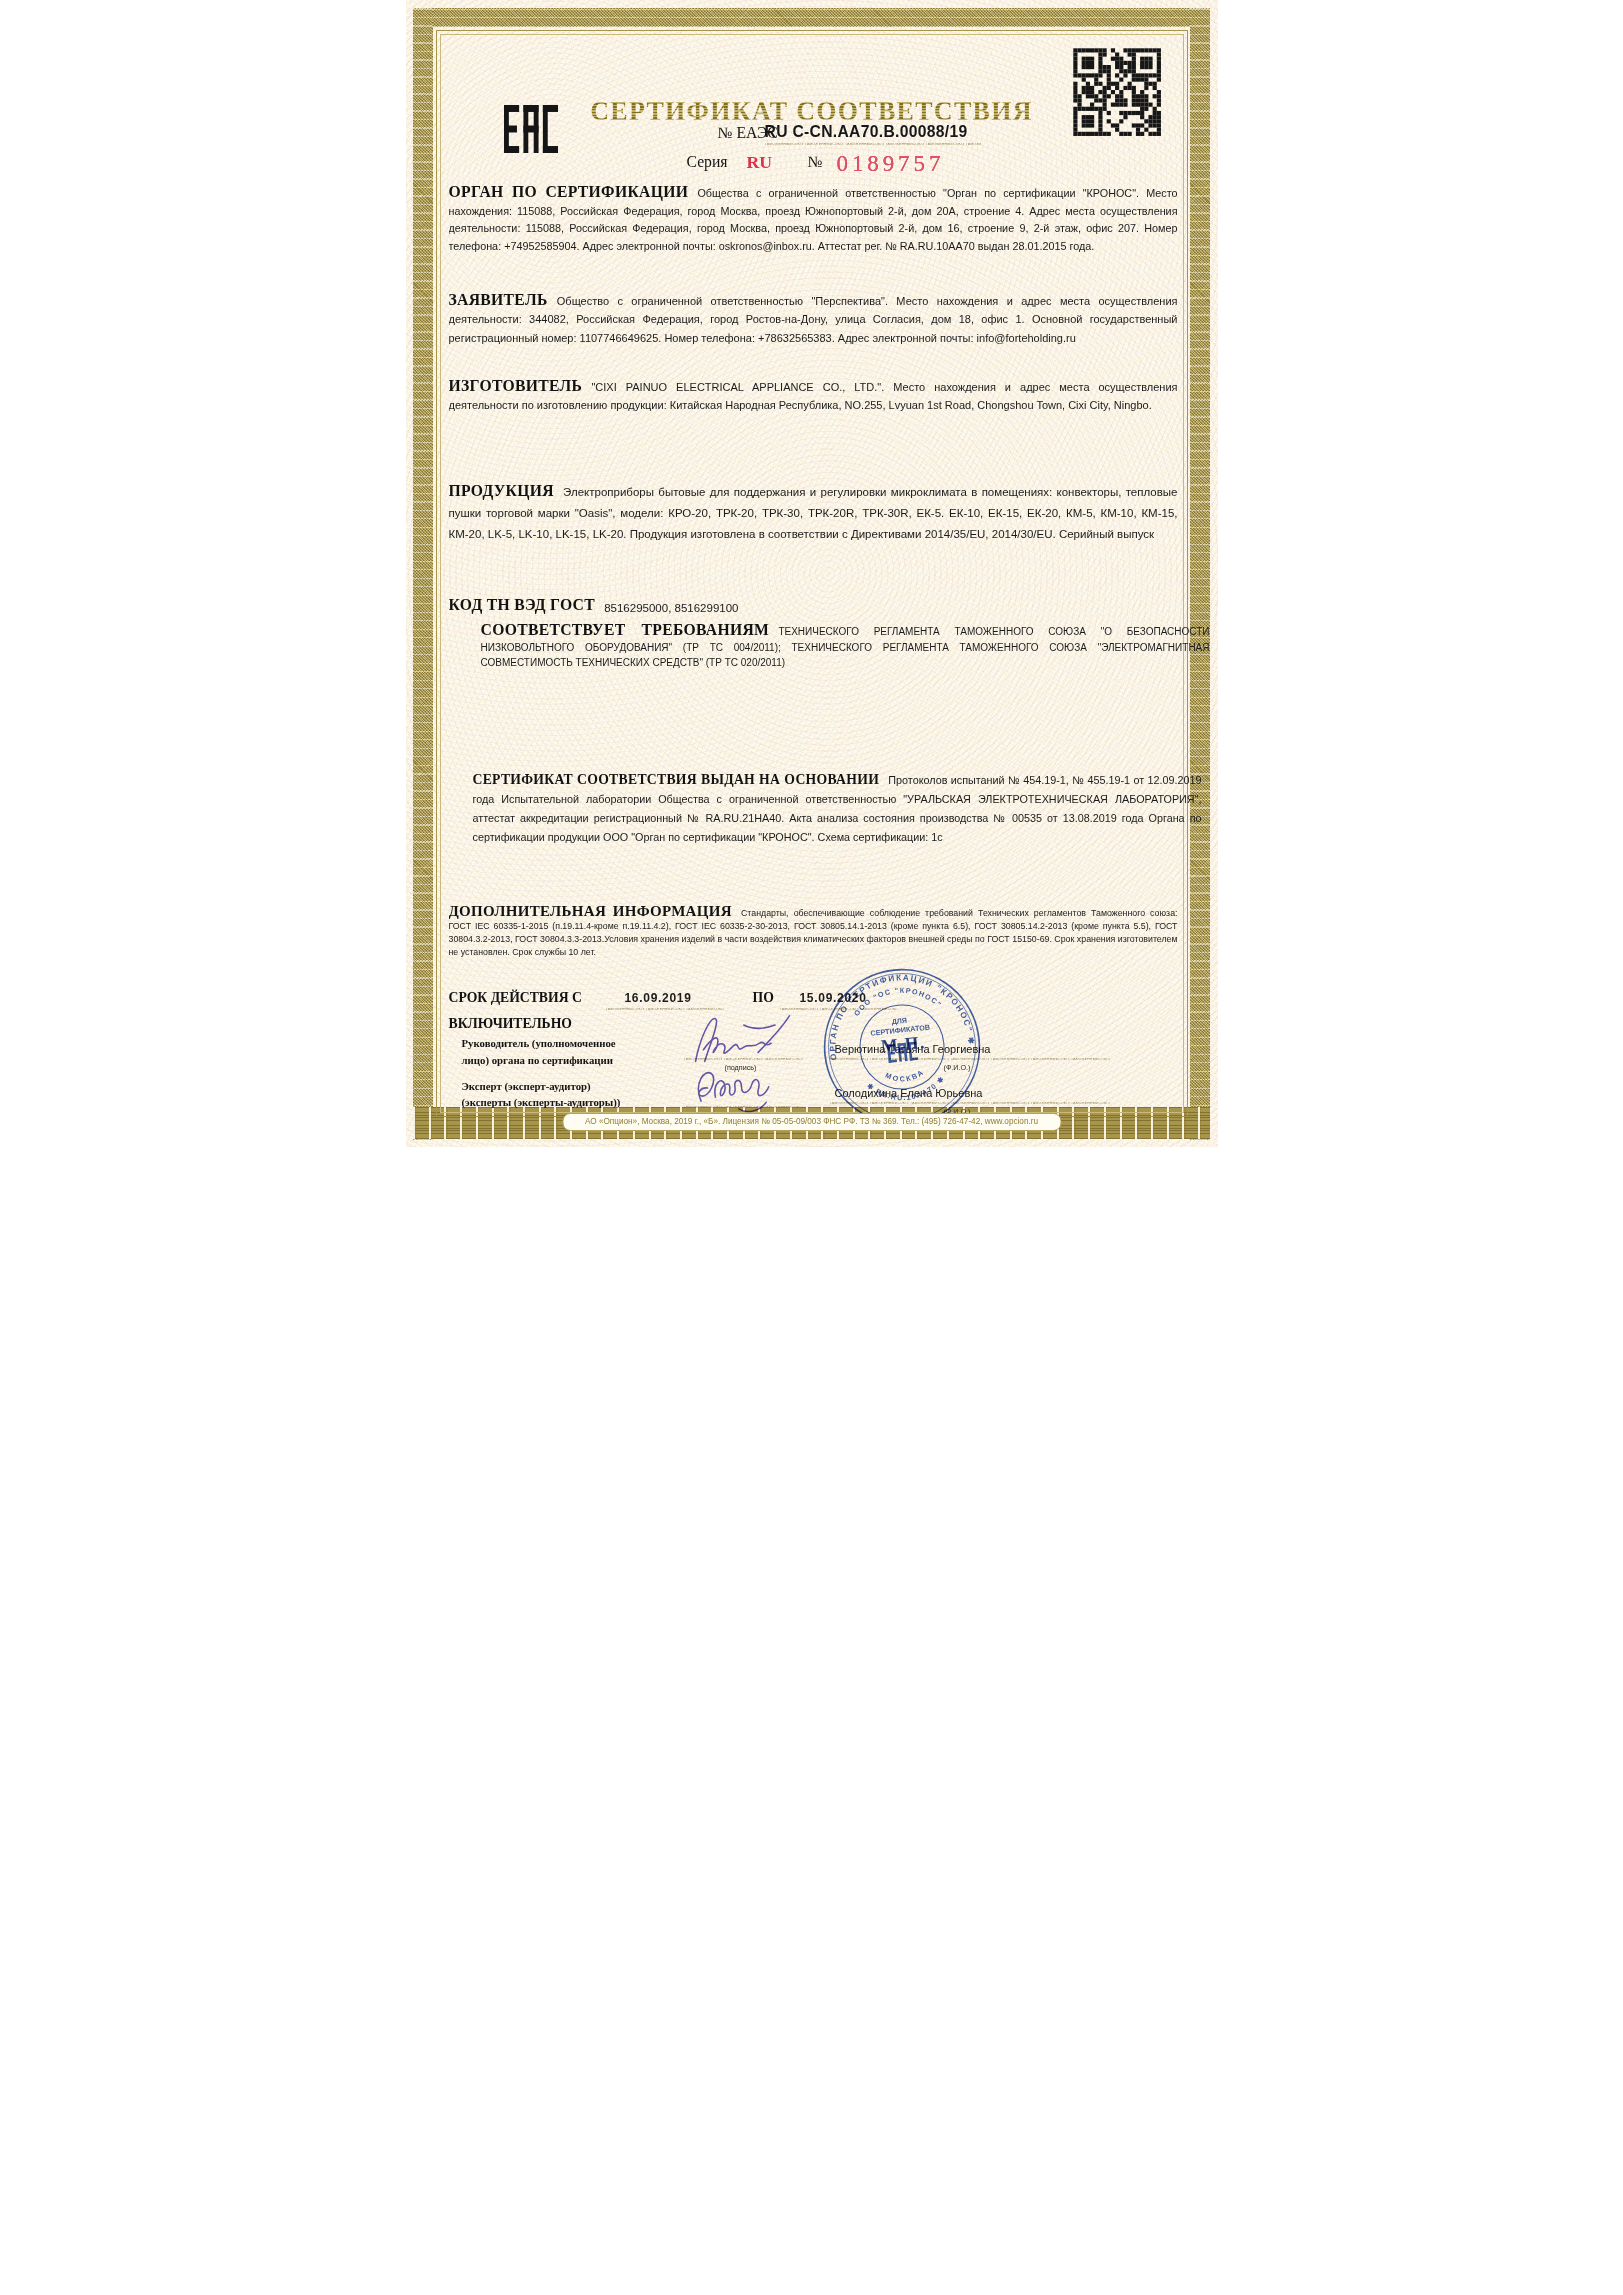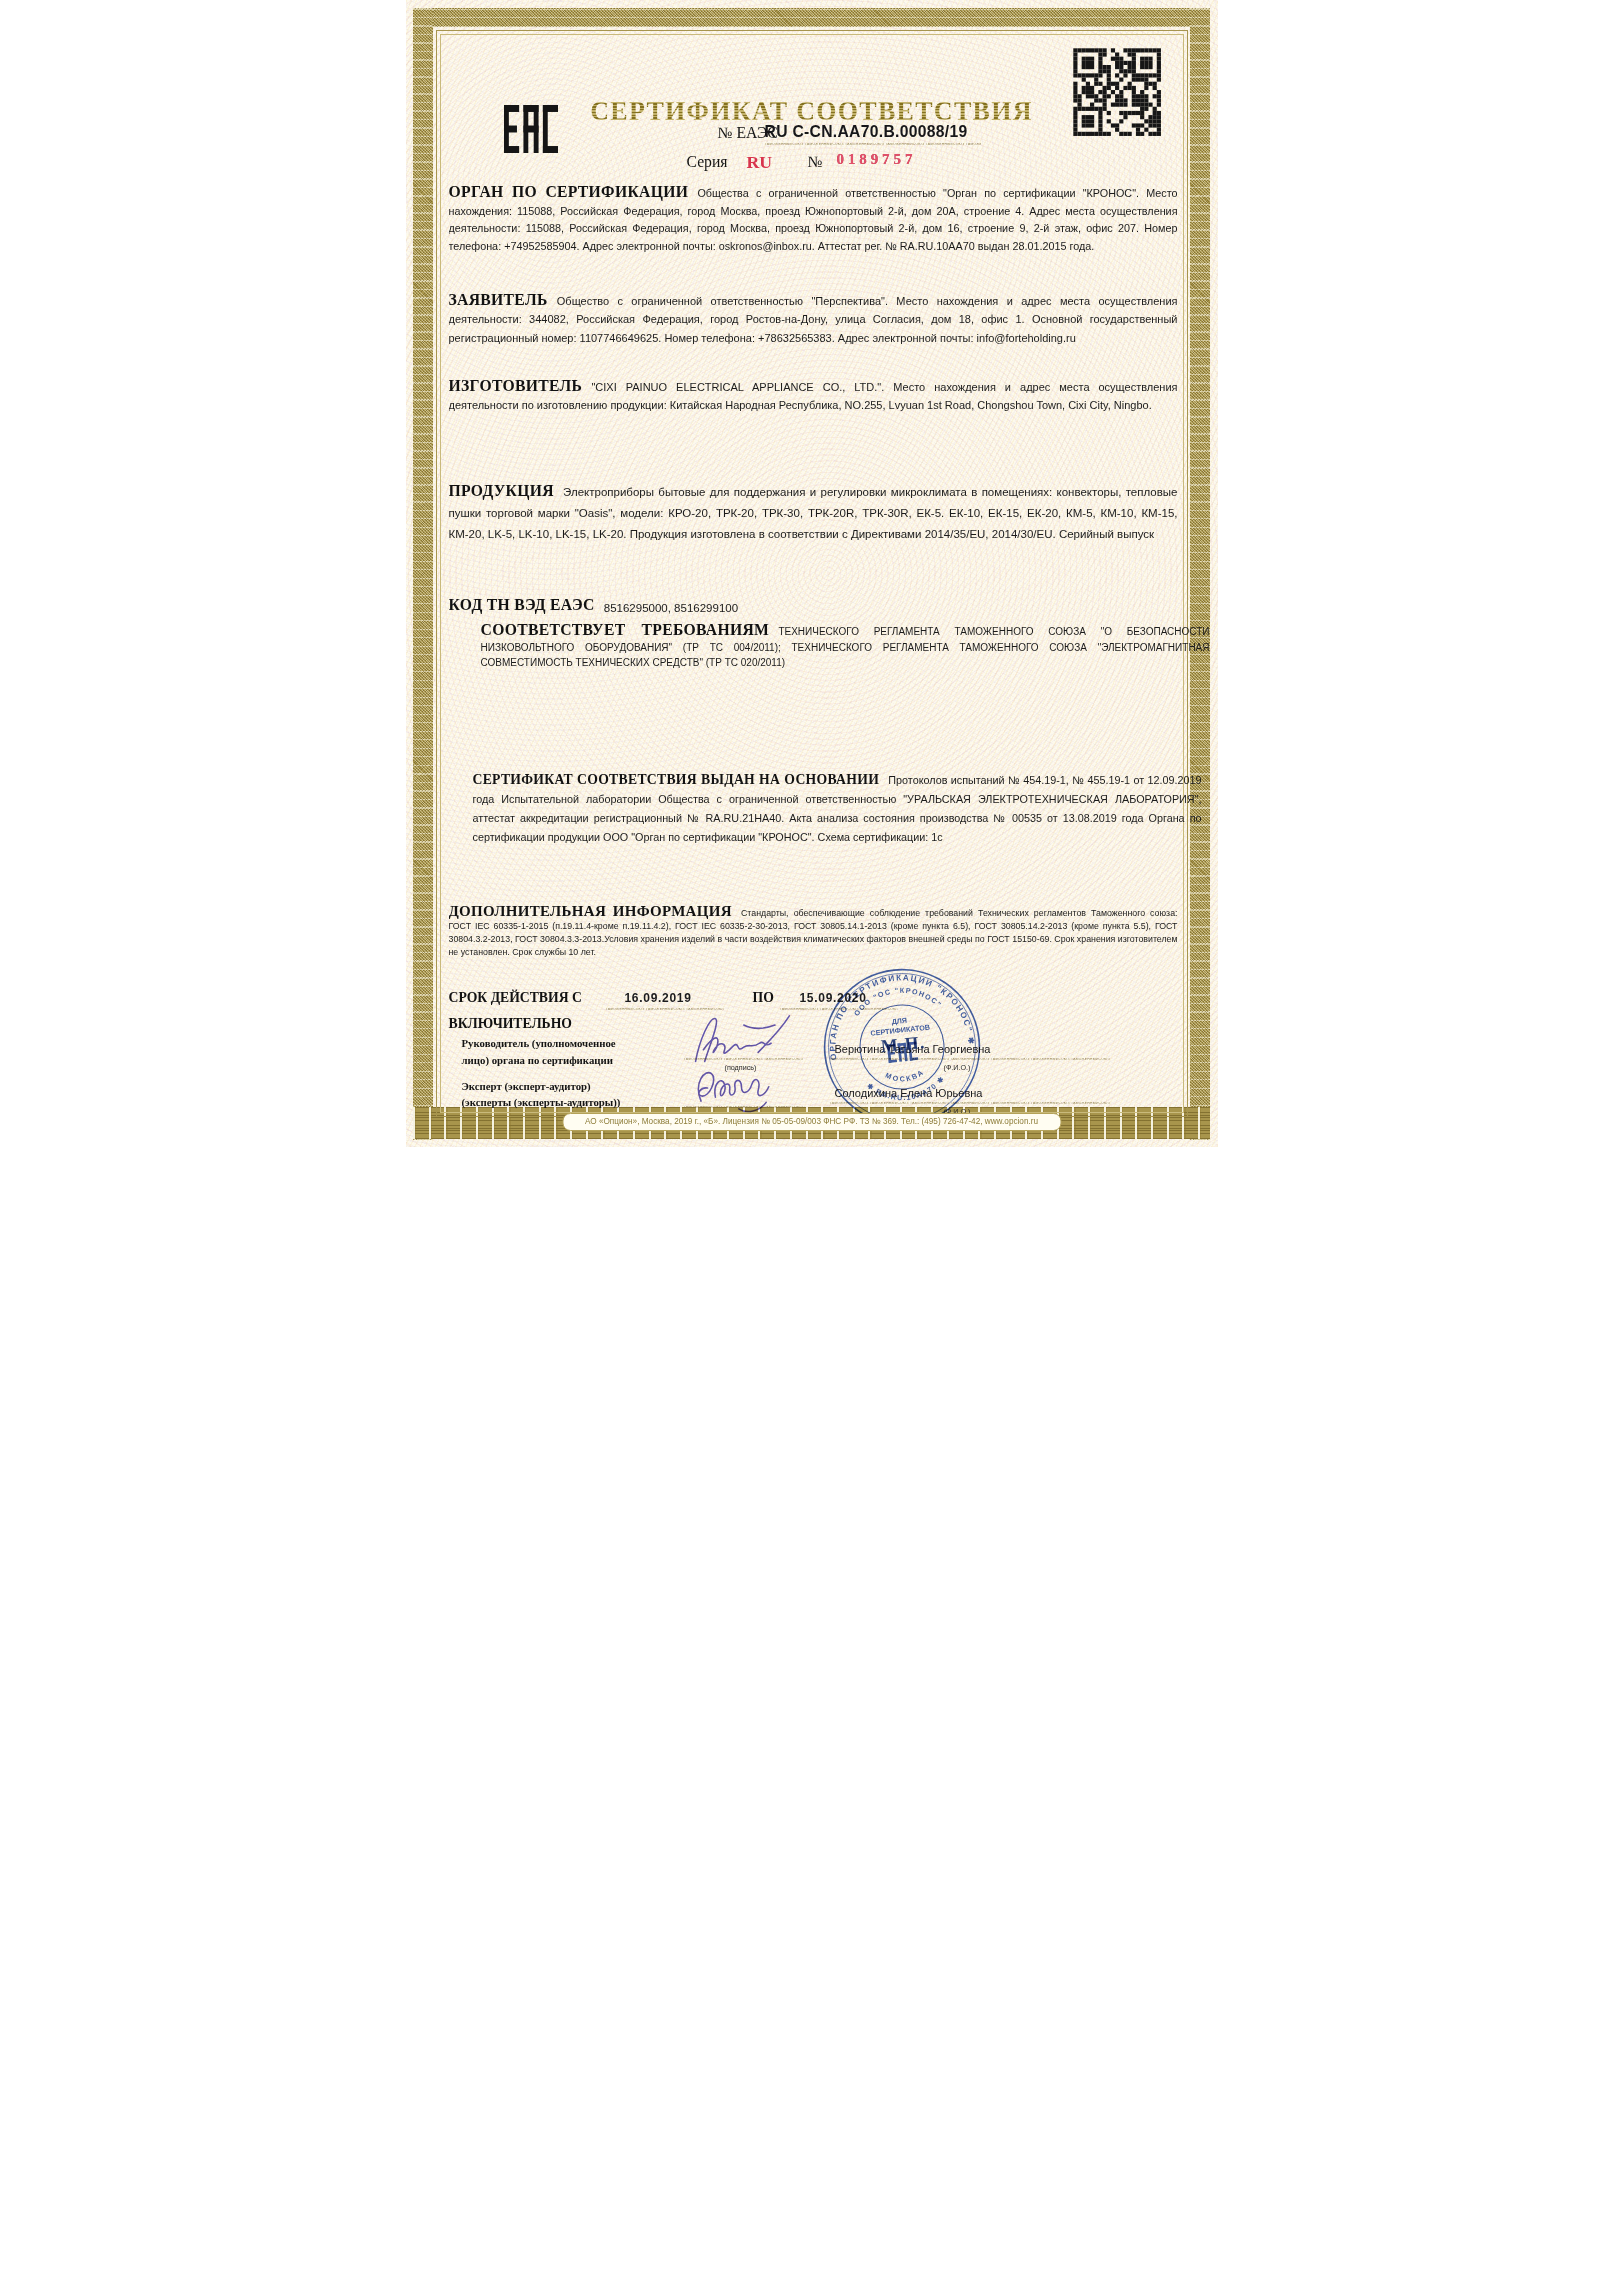--- a/index.html
+++ b/index.html
@@ -42,21 +42,21 @@
   @supports ((-webkit-background-clip:text)){
     .doc-title{background:repeating-linear-gradient(0deg,#83701f 0 1.3px,#c3b26a 1.3px 2.6px);
       -webkit-background-clip:text;background-clip:text;color:transparent;}}
   .numline{position:absolute;top:124px;left:0;width:100%;}
   .num-label{position:absolute;left:286px;font-family:"Liberation Serif",serif;font-size:15.7px;color:#141414;margin-left:26px;}
   .num-value{position:absolute;left:359px;top:-1.3px;font-weight:bold;font-size:15.7px;letter-spacing:0.3px;color:#17171a;}
   .serline{position:absolute;top:153px;left:0;width:100%;font-family:"Liberation Serif",serif;}
   .ser-label{position:absolute;left:281px;font-size:15.7px;color:#141414;}
   .ser-ru{position:absolute;left:341px;top:-1.3px;font-size:17.7px;font-weight:bold;color:#d8344c;}
   .ser-no{position:absolute;left:402px;font-size:15.7px;color:#141414;}
-  .ser-num{position:absolute;left:431px;top:-2px;font-size:15px;font-weight:bold;letter-spacing:3.9px;color:#e25069;
+  .ser-num{position:absolute;left:431px;top:-2px;font-size:23px;font-weight:normal;letter-spacing:3.9px;color:#e25069;
     text-shadow:0 0 0.3px #b03050;}
   
   .sec{position:absolute;left:43px;width:729px;text-align:justify;overflow:hidden;}
   .lbl{font-family:"Liberation Serif",serif;font-weight:bold;color:#121212;letter-spacing:0.3px;}
   .sec .lbl{font-size:15.7px;margin-right:9.2px;}
   .s-organ{top:183px;height:107px;font-size:10.8px;line-height:17.7px;}
   .s-zayav{top:291px;height:75px;font-size:11px;line-height:18.3px;}
   .s-izgot{top:377px;height:56px;font-size:11px;line-height:18.3px;}
   .s-prod{top:463px;height:85px;font-size:11.5px;line-height:21px;margin-top:17px;}
   .s-kod{top:592px;height:30px;font-size:11px;line-height:26px;text-align:left;}
@@ -400,21 +400,21 @@
 
   <div class="sec s-izgot">
     <span class="lbl">ИЗГОТОВИТЕЛЬ</span><span>"CIXI PAINUO ELECTRICAL APPLIANCE CO., LTD.". Место нахождения и адрес места осуществления деятельности по изготовлению продукции: Китайская Народная Республика, NO.255, Lvyuan 1st Road, Chongshou Town, Cixi City, Ningbo.</span>
   </div>
 
   <div class="sec s-prod">
     <span class="lbl">ПРОДУКЦИЯ</span><span>Электроприборы бытовые для поддержания и регулировки микроклимата в помещениях: конвекторы, тепловые пушки торговой марки "Oasis", модели: КРО-20, ТРК-20, ТРК-30, ТРК-20R, ТРК-30R, ЕК-5. ЕК-10, ЕК-15, ЕК-20, КМ-5, КМ-10, КМ-15, КМ-20, LK-5, LK-10, LK-15, LK-20. Продукция изготовлена в соответствии с Директивами 2014/35/EU, 2014/30/EU. Серийный выпуск</span>
   </div>
 
   <div class="sec s-kod">
-    <span class="lbl">КОД ТН ВЭД ЕАЭС</span><span class="val">8516295000, 8516299100</span>
+    <span class="lbl">КОД ТН ВЭД ГОСТ</span><span class="val">8516295000, 8516299100</span>
   </div>
 
   <div class="sec s-sootv">
     <span class="lbl">СООТВЕТСТВУЕТ ТРЕБОВАНИЯМ</span><span>ТЕХНИЧЕСКОГО РЕГЛАМЕНТА ТАМОЖЕННОГО СОЮЗА "О БЕЗОПАСНОСТИ НИЗКОВОЛЬТНОГО ОБОРУДОВАНИЯ" (ТР ТС 004/2011); ТЕХНИЧЕСКОГО РЕГЛАМЕНТА ТАМОЖЕННОГО СОЮЗА "ЭЛЕКТРОМАГНИТНАЯ СОВМЕСТИМОСТЬ ТЕХНИЧЕСКИХ СРЕДСТВ" (ТР ТС 020/2011)</span>
   </div>
 
   <div class="sec s-osnov">
     <span class="lbl">СЕРТИФИКАТ СООТВЕТСТВИЯ  ВЫДАН НА ОСНОВАНИИ</span><span>Протоколов испытаний № 454.19-1, № 455.19-1  от 12.09.2019 года Испытательной лаборатории Общества с ограниченной ответственностью "УРАЛЬСКАЯ ЭЛЕКТРОТЕХНИЧЕСКАЯ ЛАБОРАТОРИЯ", аттестат аккредитации регистрационный № RA.RU.21НА40. Акта анализа состояния производства № 00535 от 13.08.2019 года Органа по сертификации продукции ООО "Орган по сертификации "КРОНОС". Схема сертификации: 1с</span>
   </div>
 

